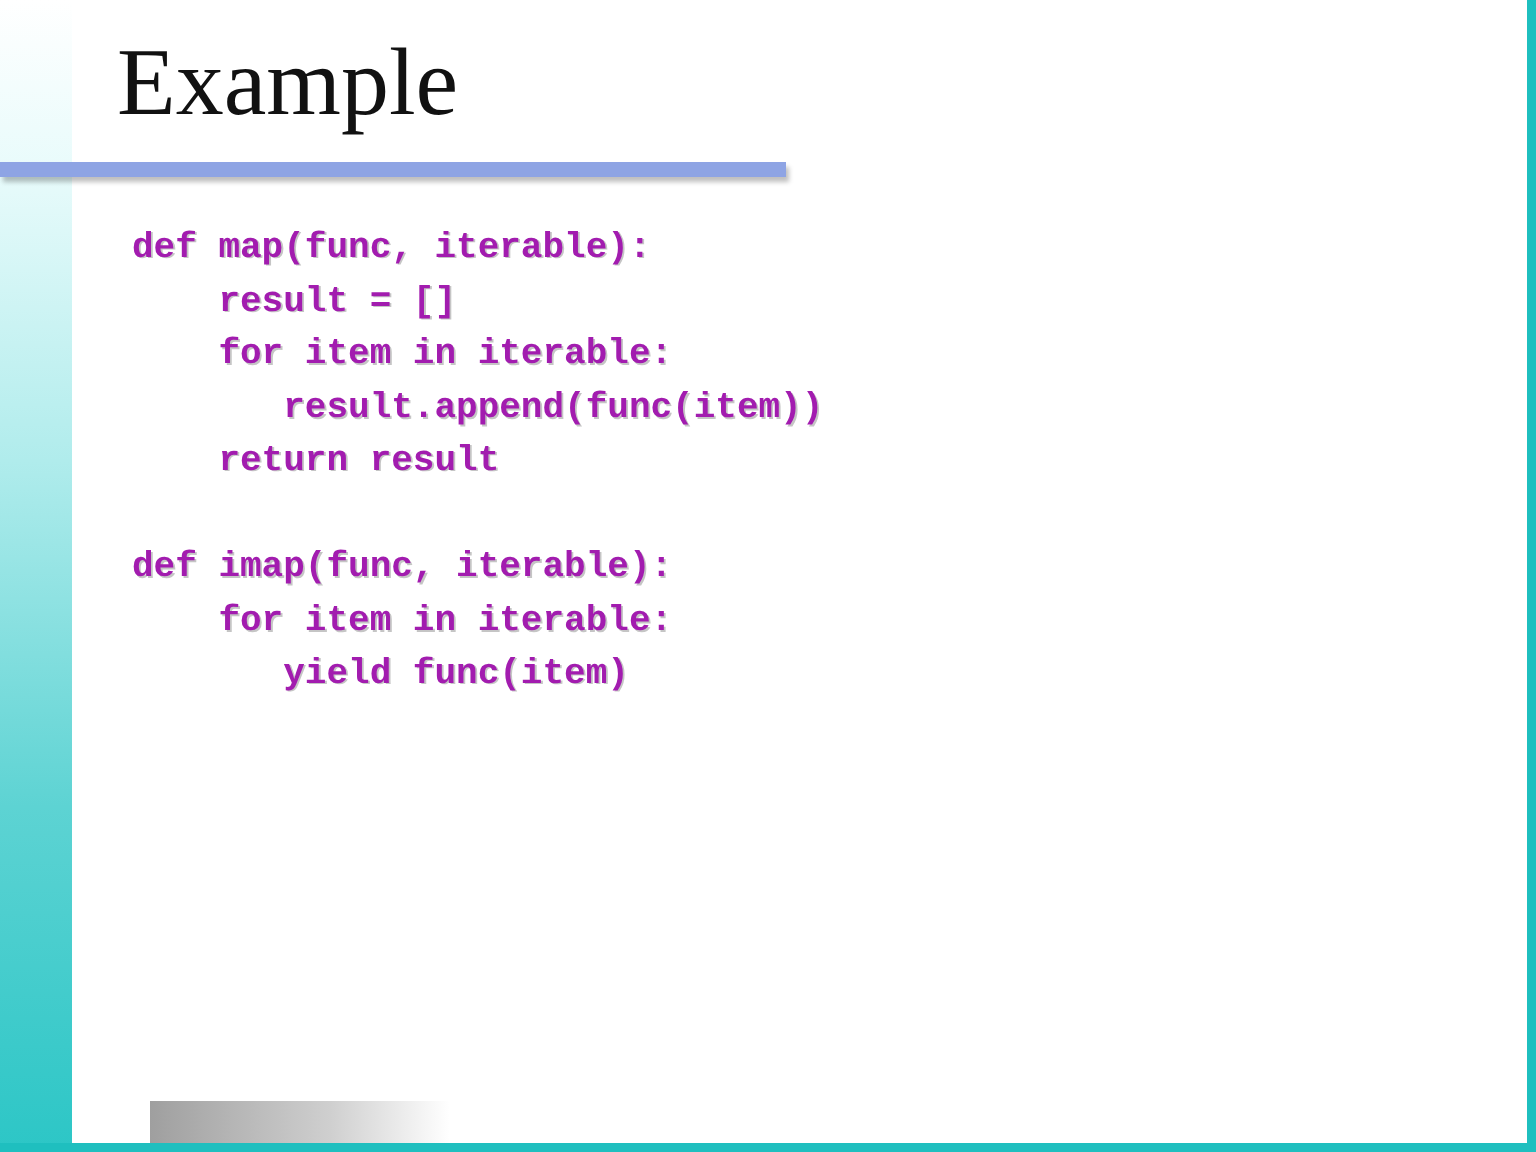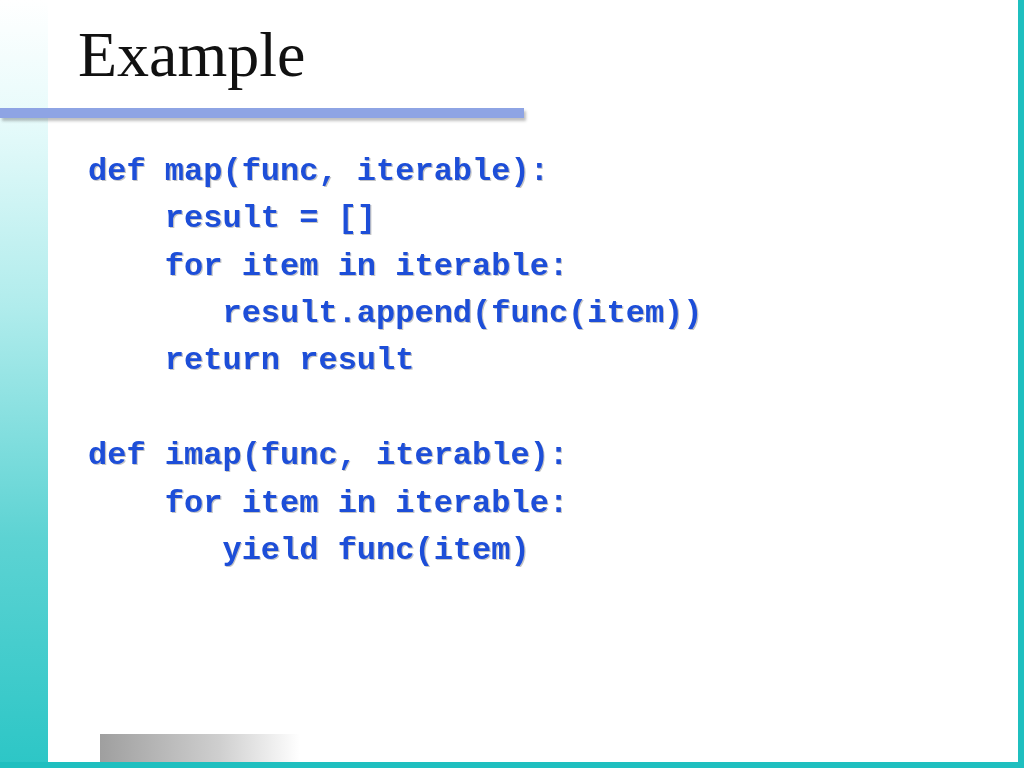--- a/index.html
+++ b/index.html
@@ -51,23 +51,23 @@
     width: 524px;
     height: 10px;
     background: #8ea4e4;
     box-shadow: 2px 3px 3px rgba(0,0,0,0.25);
   }
   .code {
     position: absolute;
     left: 88px;
     top: 148px;
     font-family: "Courier New", Courier, monospace;
-    font-size: 32px;
+    font-size: 24px;
     font-weight: bold;
-    color: #1d4ed8;
+    color: #a21caf;
     white-space: pre;
     line-height: 1.48;
     text-shadow: 1.2px 1.2px 0 rgba(150,150,150,0.55);
   }
   .footer-bar {
     position: absolute;
     left: 100px;
     bottom: 6px;
     width: 200px;
     height: 28px;

